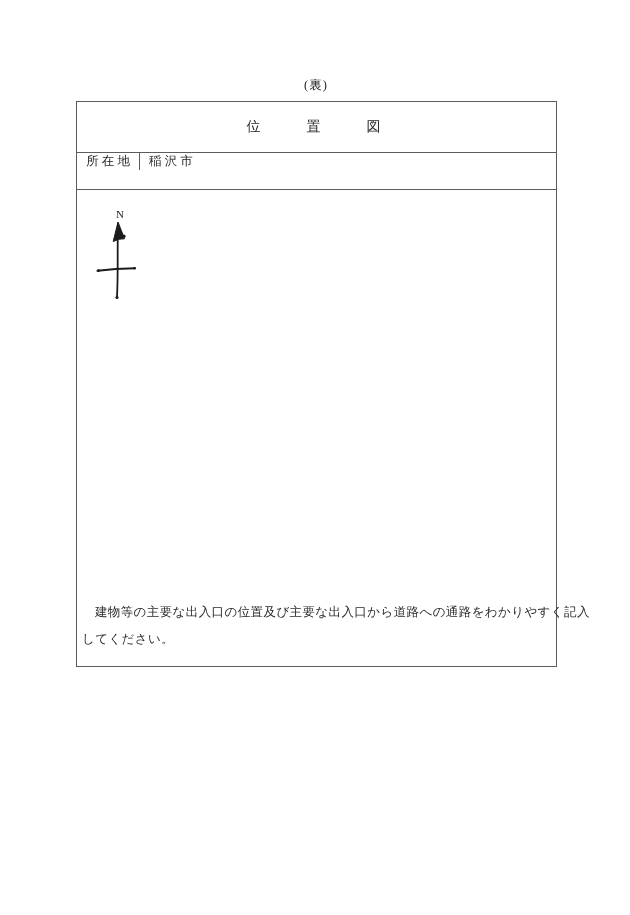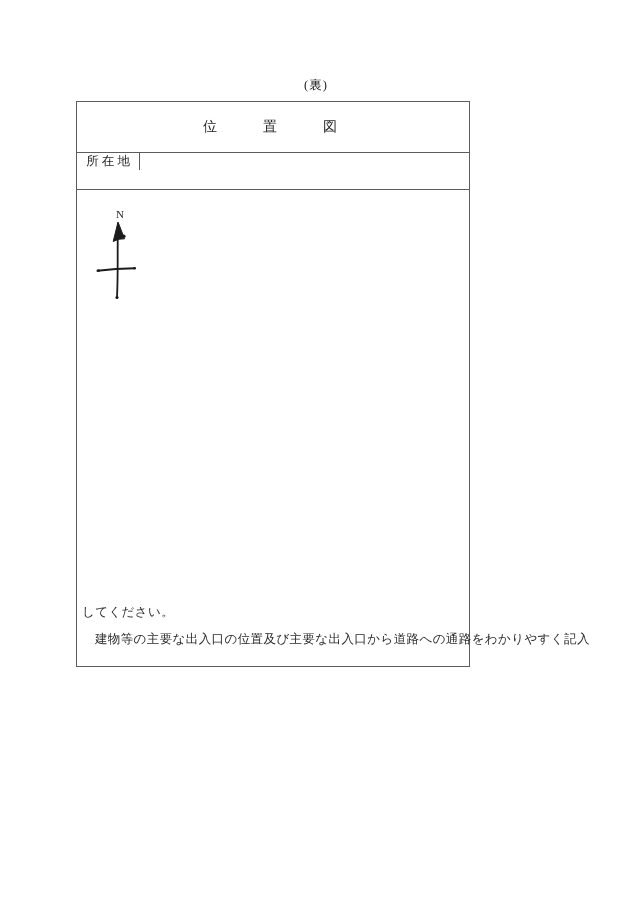--- a/index.html
+++ b/index.html
@@ -21,21 +21,21 @@
     height: 19px;
     line-height: 19px;
     text-align: center;
     font-size: 12.5px;
     letter-spacing: 1px;
   }
   .form-table {
     position: absolute;
     left: 76px;
     top: 101px;
-    width: 394px;
+    width: 481px;
     height: 566px;
     border: 1px solid #5c5c5c;
     display: flex;
     flex-direction: column;
     background: #ffffff;
   }
   .title-row {
     height: 51px;
     border-bottom: 1px solid #5c5c5c;
     display: flex;
@@ -106,20 +106,23 @@
   <div class="form-table">
 
     <div class="title-row">
       <span class="title-text">位　　置　　図</span>
     </div>
 
     <div class="address-row">
       <div class="addr-label-cell">
         <span>所 在 地</span>
       </div>
+      <div class="addr-value-cell">
+        <span>稲 沢 市</span>
+      </div>
     </div>
 
     <div class="map-area">
 
       <div class="compass">
         <svg width="80" height="120" viewBox="0 0 80 120">
           <text x="43" y="28" font-size="11" text-anchor="middle" fill="#1c1c1c" font-family="Liberation Serif, DejaVu Serif, serif">N</text>
 
           <path d="M41,32 L36.2,51.5 Q42,48.2 47.5,48.8 L41,32 Z" fill="#1c1c1c" stroke="#1c1c1c" stroke-width="1" stroke-linejoin="round"></path>
           <circle cx="46.8" cy="46.3" r="1.8" fill="#1c1c1c"></circle>
@@ -127,19 +130,19 @@
           <path d="M41,34 C40.2,58 41.3,82 40,107" fill="none" stroke="#1c1c1c" stroke-width="1.8" stroke-linecap="round"></path>
           <circle cx="40" cy="107.5" r="1.6" fill="#1c1c1c"></circle>
 
           <path d="M20.5,80.8 C33,79.2 46,78.4 58,78.2" fill="none" stroke="#1c1c1c" stroke-width="2" stroke-linecap="round"></path>
           <circle cx="21.5" cy="80.7" r="1.4" fill="#1c1c1c"></circle>
           <circle cx="57.5" cy="78.3" r="1.3" fill="#1c1c1c"></circle>
         </svg>
       </div>
 
       <div class="note">
+        <span class="note-line">　建物等の主要な出入口の位置及び主要な出入口から道路への通路をわかりやすく記入</span>
         <span class="note-line">してください。</span>
-        <span class="note-line">　建物等の主要な出入口の位置及び主要な出入口から道路への通路をわかりやすく記入</span>
       </div>
 
     </div>
   </div>
 </div>
 
 </body></html>

